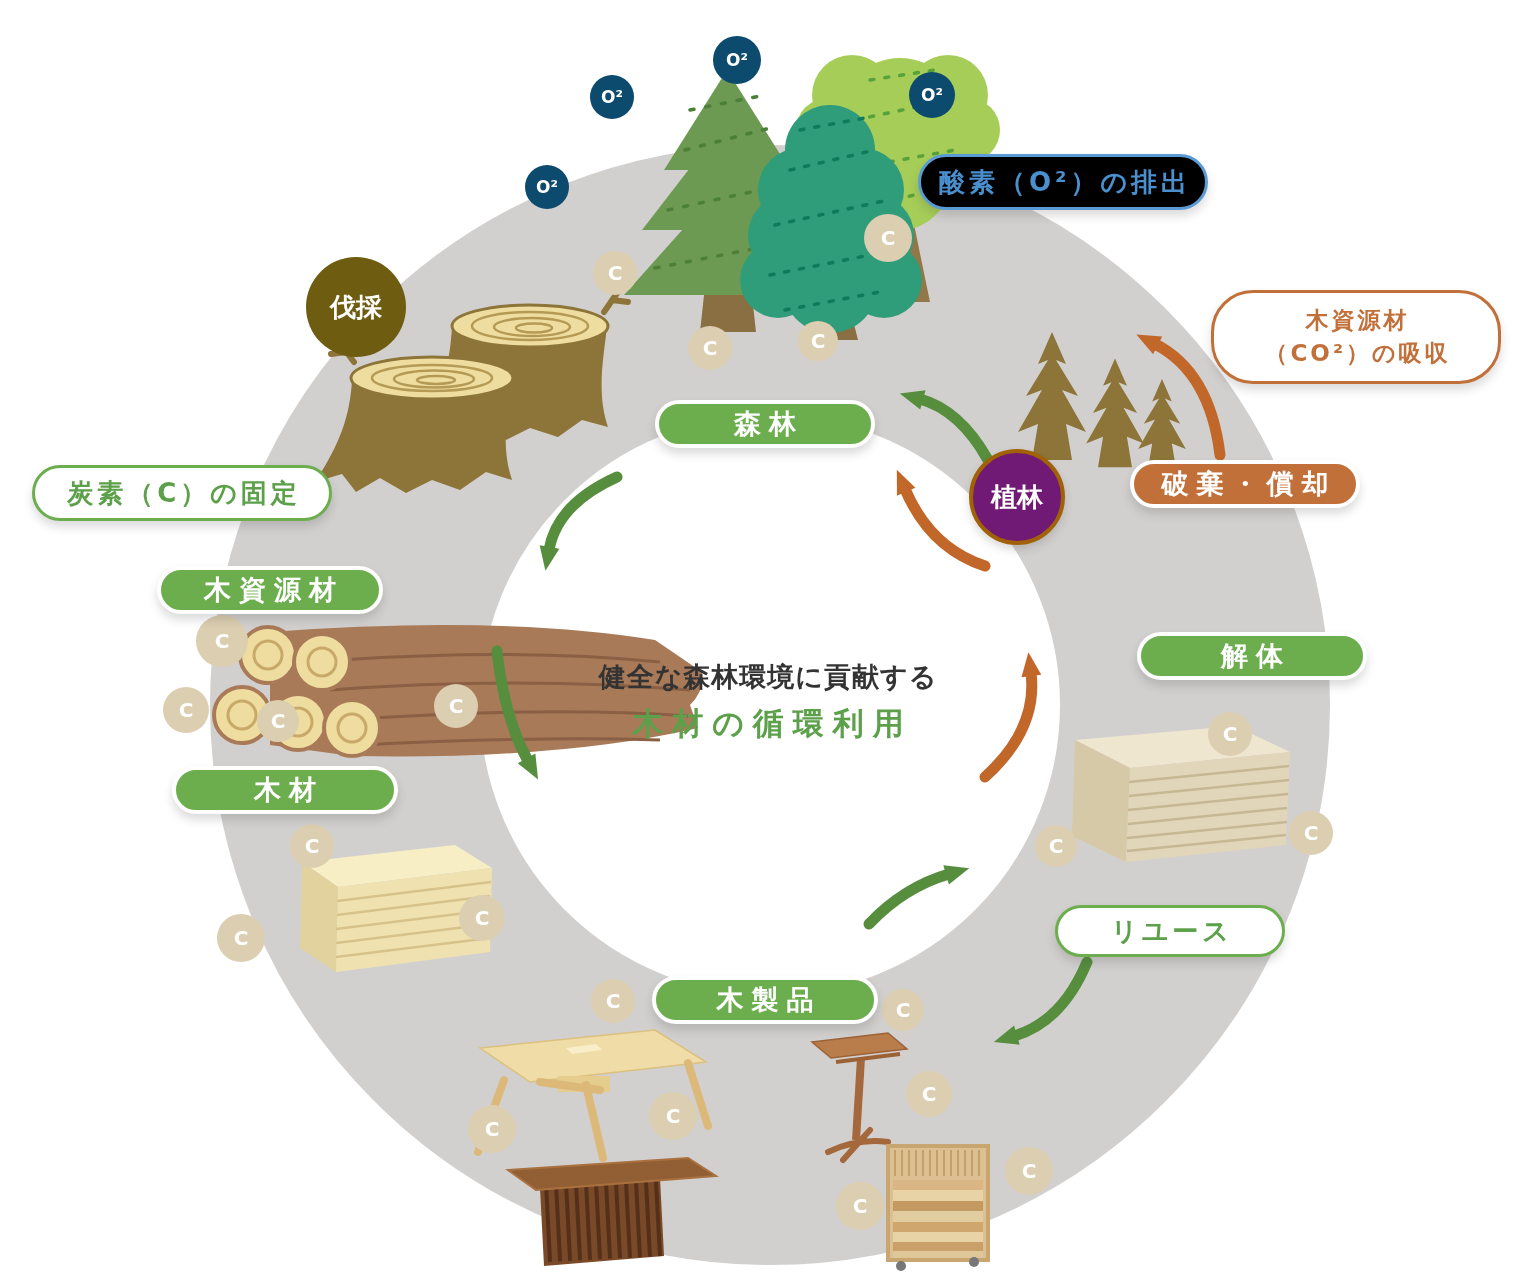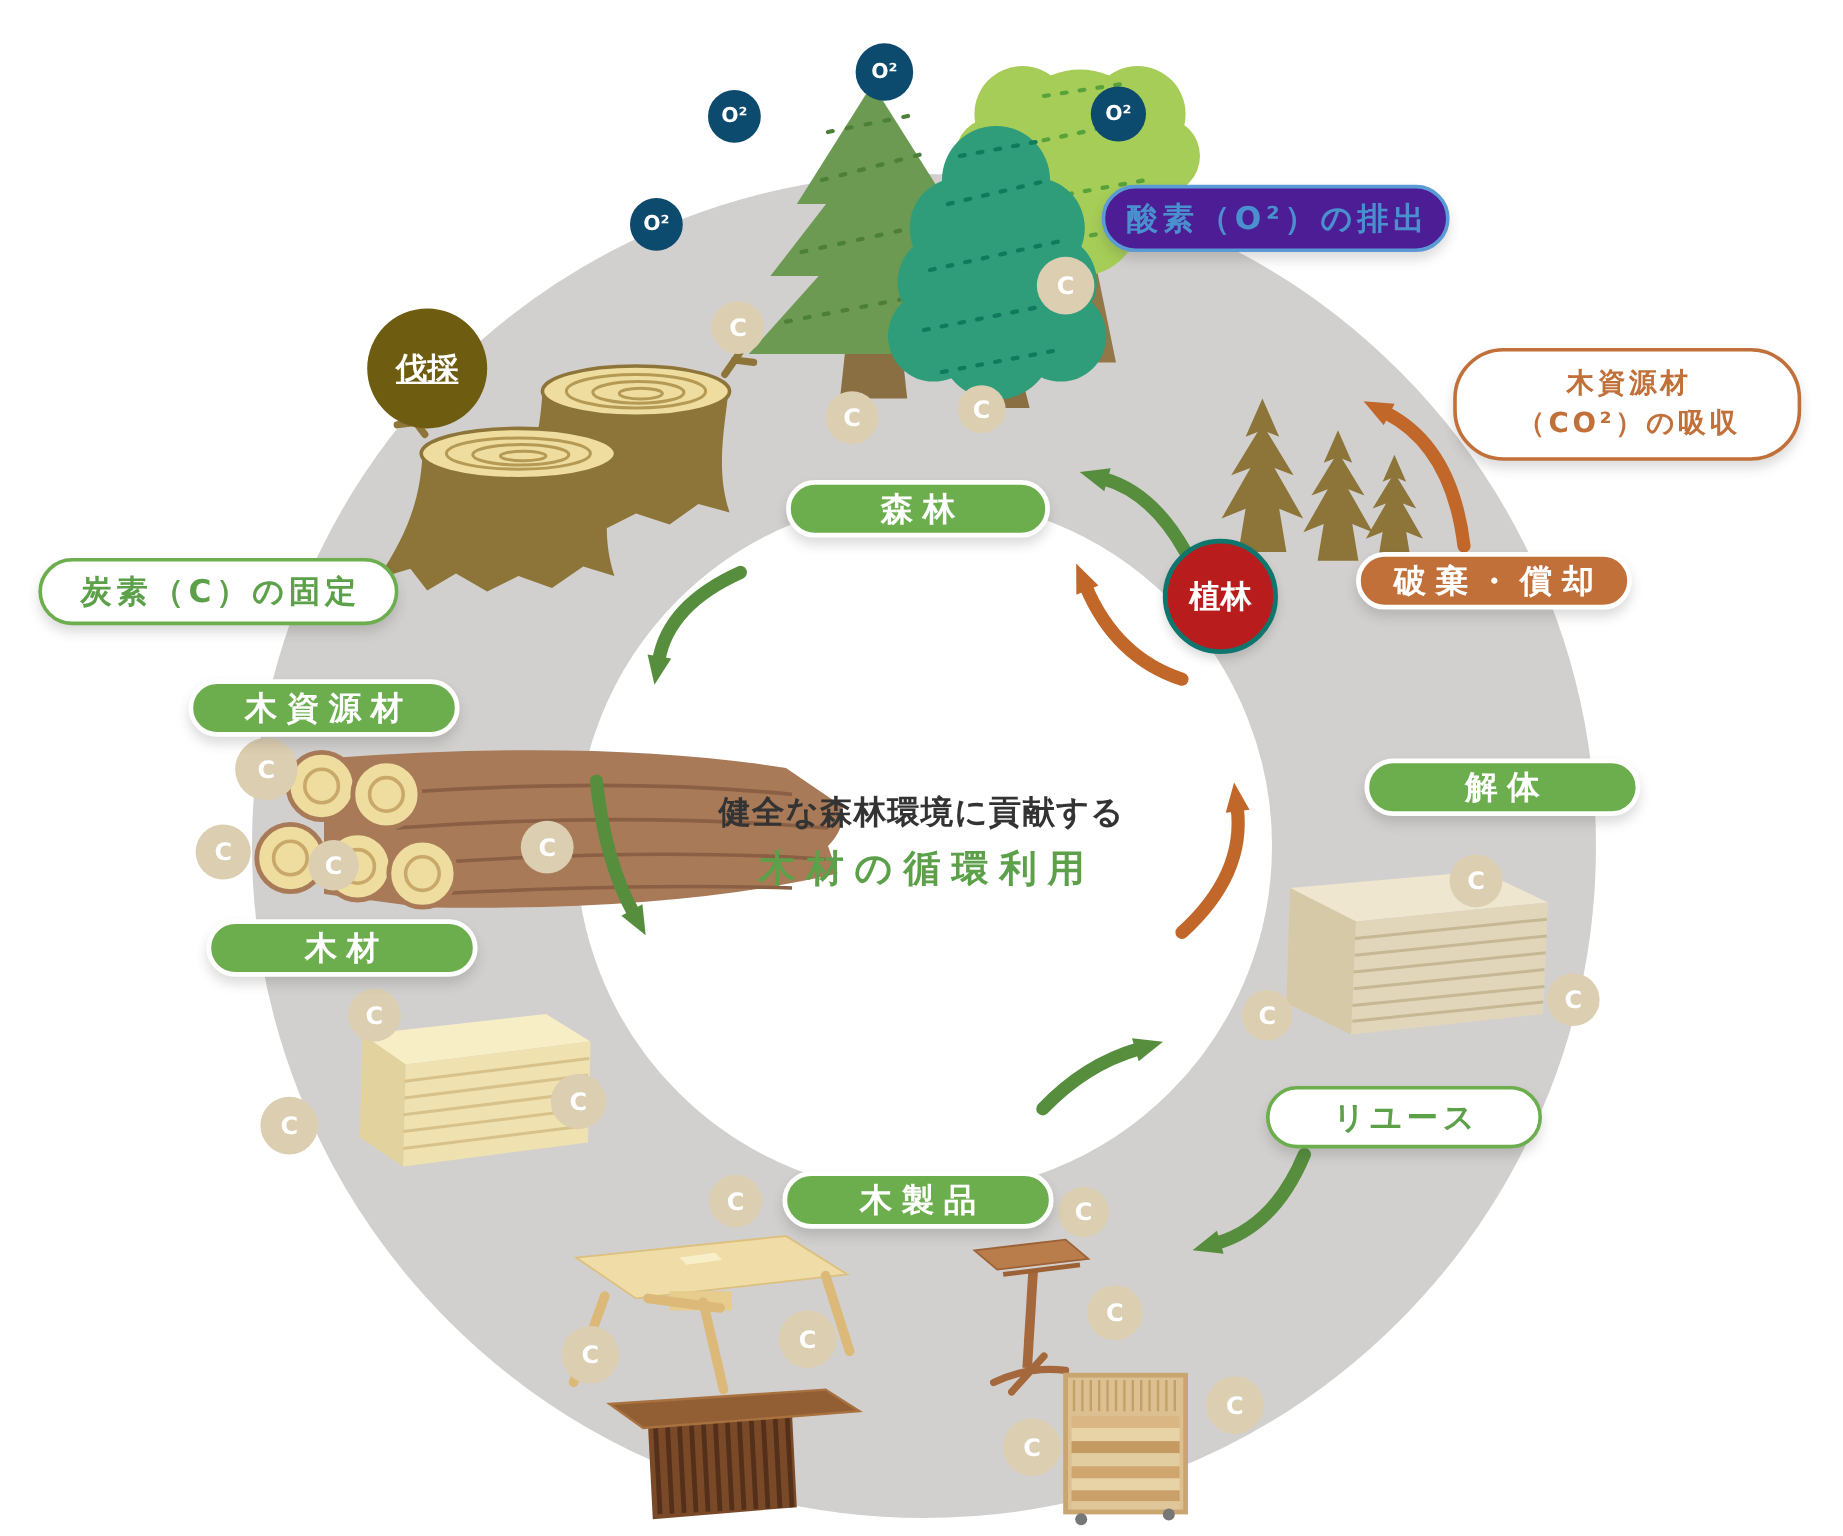--- a/index.html
+++ b/index.html
@@ -20,29 +20,29 @@
   .bubble.o2{background:#0c4a6e;font-size:17px;}
   .bubble.c{background:#dcceb0;font-size:20px;}
   .pill{
     position:absolute;border-radius:999px;display:flex;align-items:center;justify-content:center;
     font-weight:bold;box-sizing:border-box;box-shadow:0 6px 10px rgba(60,60,60,0.18);
     letter-spacing:8px;padding-left:8px;font-size:27px;white-space:nowrap;
   }
   .pill.green{background:#6cae4e;color:#fff;border:4px solid #fff;}
   .pill.orange{background:#c1703a;color:#fff;border:4px solid #fff;}
   .pill.outline-green{background:#fff;color:#5ca04a;border:3px solid #6cae4e;letter-spacing:4px;padding-left:4px;font-size:26px;}
-  .pill.outline-blue{background:#4c1d95;color:#4a90cf;border:3px solid #5b9bd5;letter-spacing:4px;padding-left:4px;font-size:26px;}
+  .pill.outline-blue{background:#000000;color:#4a90cf;border:3px solid #5b9bd5;letter-spacing:4px;padding-left:4px;font-size:26px;}
   .pill.outline-orange{background:#fff;color:#c1703a;border:3px solid #c1703a;letter-spacing:3px;padding-left:3px;
     font-size:23px;flex-direction:column;line-height:1.45;border-radius:42px;}
   .circle-node{
     position:absolute;border-radius:50%;display:flex;align-items:center;justify-content:center;
     color:#fff;font-weight:bold;font-size:26px;box-sizing:border-box;white-space:nowrap;
   }
-  .circle-node.planting{background:#b91c1c;border:4px solid #0f766e;box-shadow:0 5px 8px rgba(60,60,60,0.18);}
-  .circle-node.logging{background:#6e5c10;text-decoration:underline;}
+  .circle-node.planting{background:#701a75;border:4px solid #a16207;box-shadow:0 5px 8px rgba(60,60,60,0.18);}
+  .circle-node.logging{background:#6e5c10;}
   .center-text{
     position:absolute;left:768px;top:702px;transform:translate(-50%,-50%);
     text-align:center;width:640px;
   }
   .center-text .l1{font-size:27px;font-weight:bold;color:#333;letter-spacing:1px;}
   .center-text .l2{font-size:31px;font-weight:bold;color:#5ca04a;letter-spacing:9px;padding-left:9px;margin-top:8px;}
 </style>
 </head>
 <body>
 

